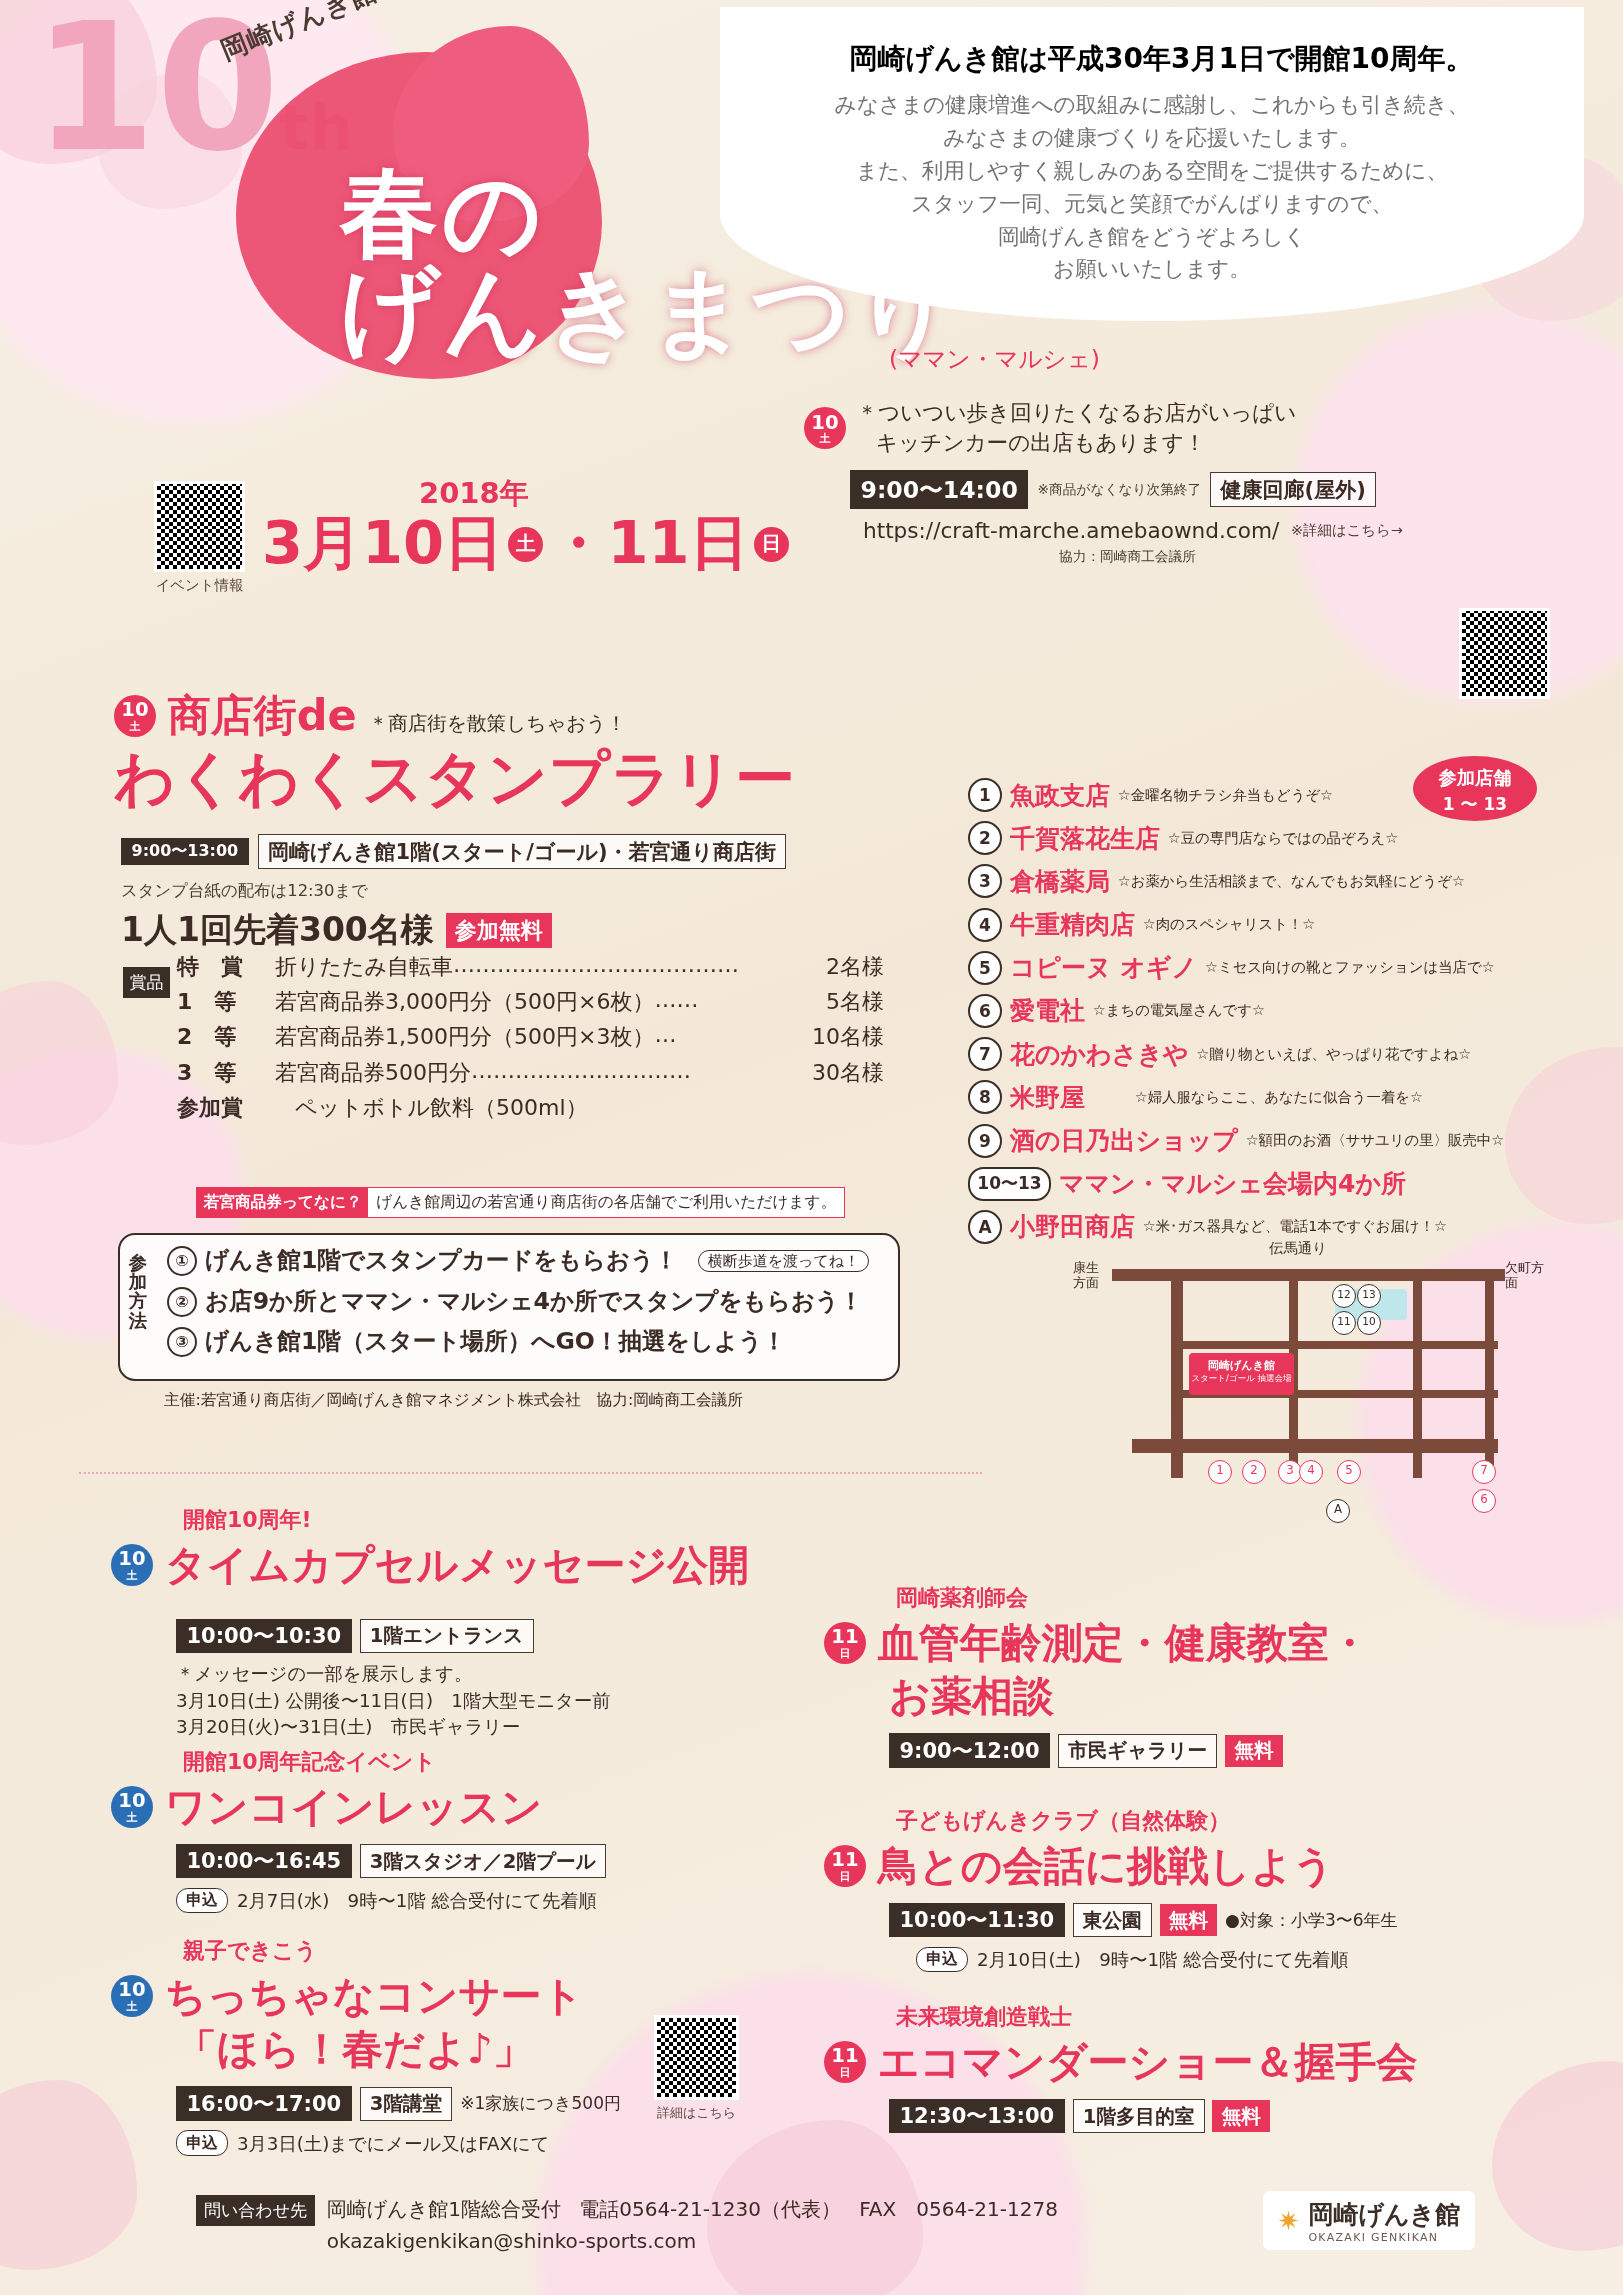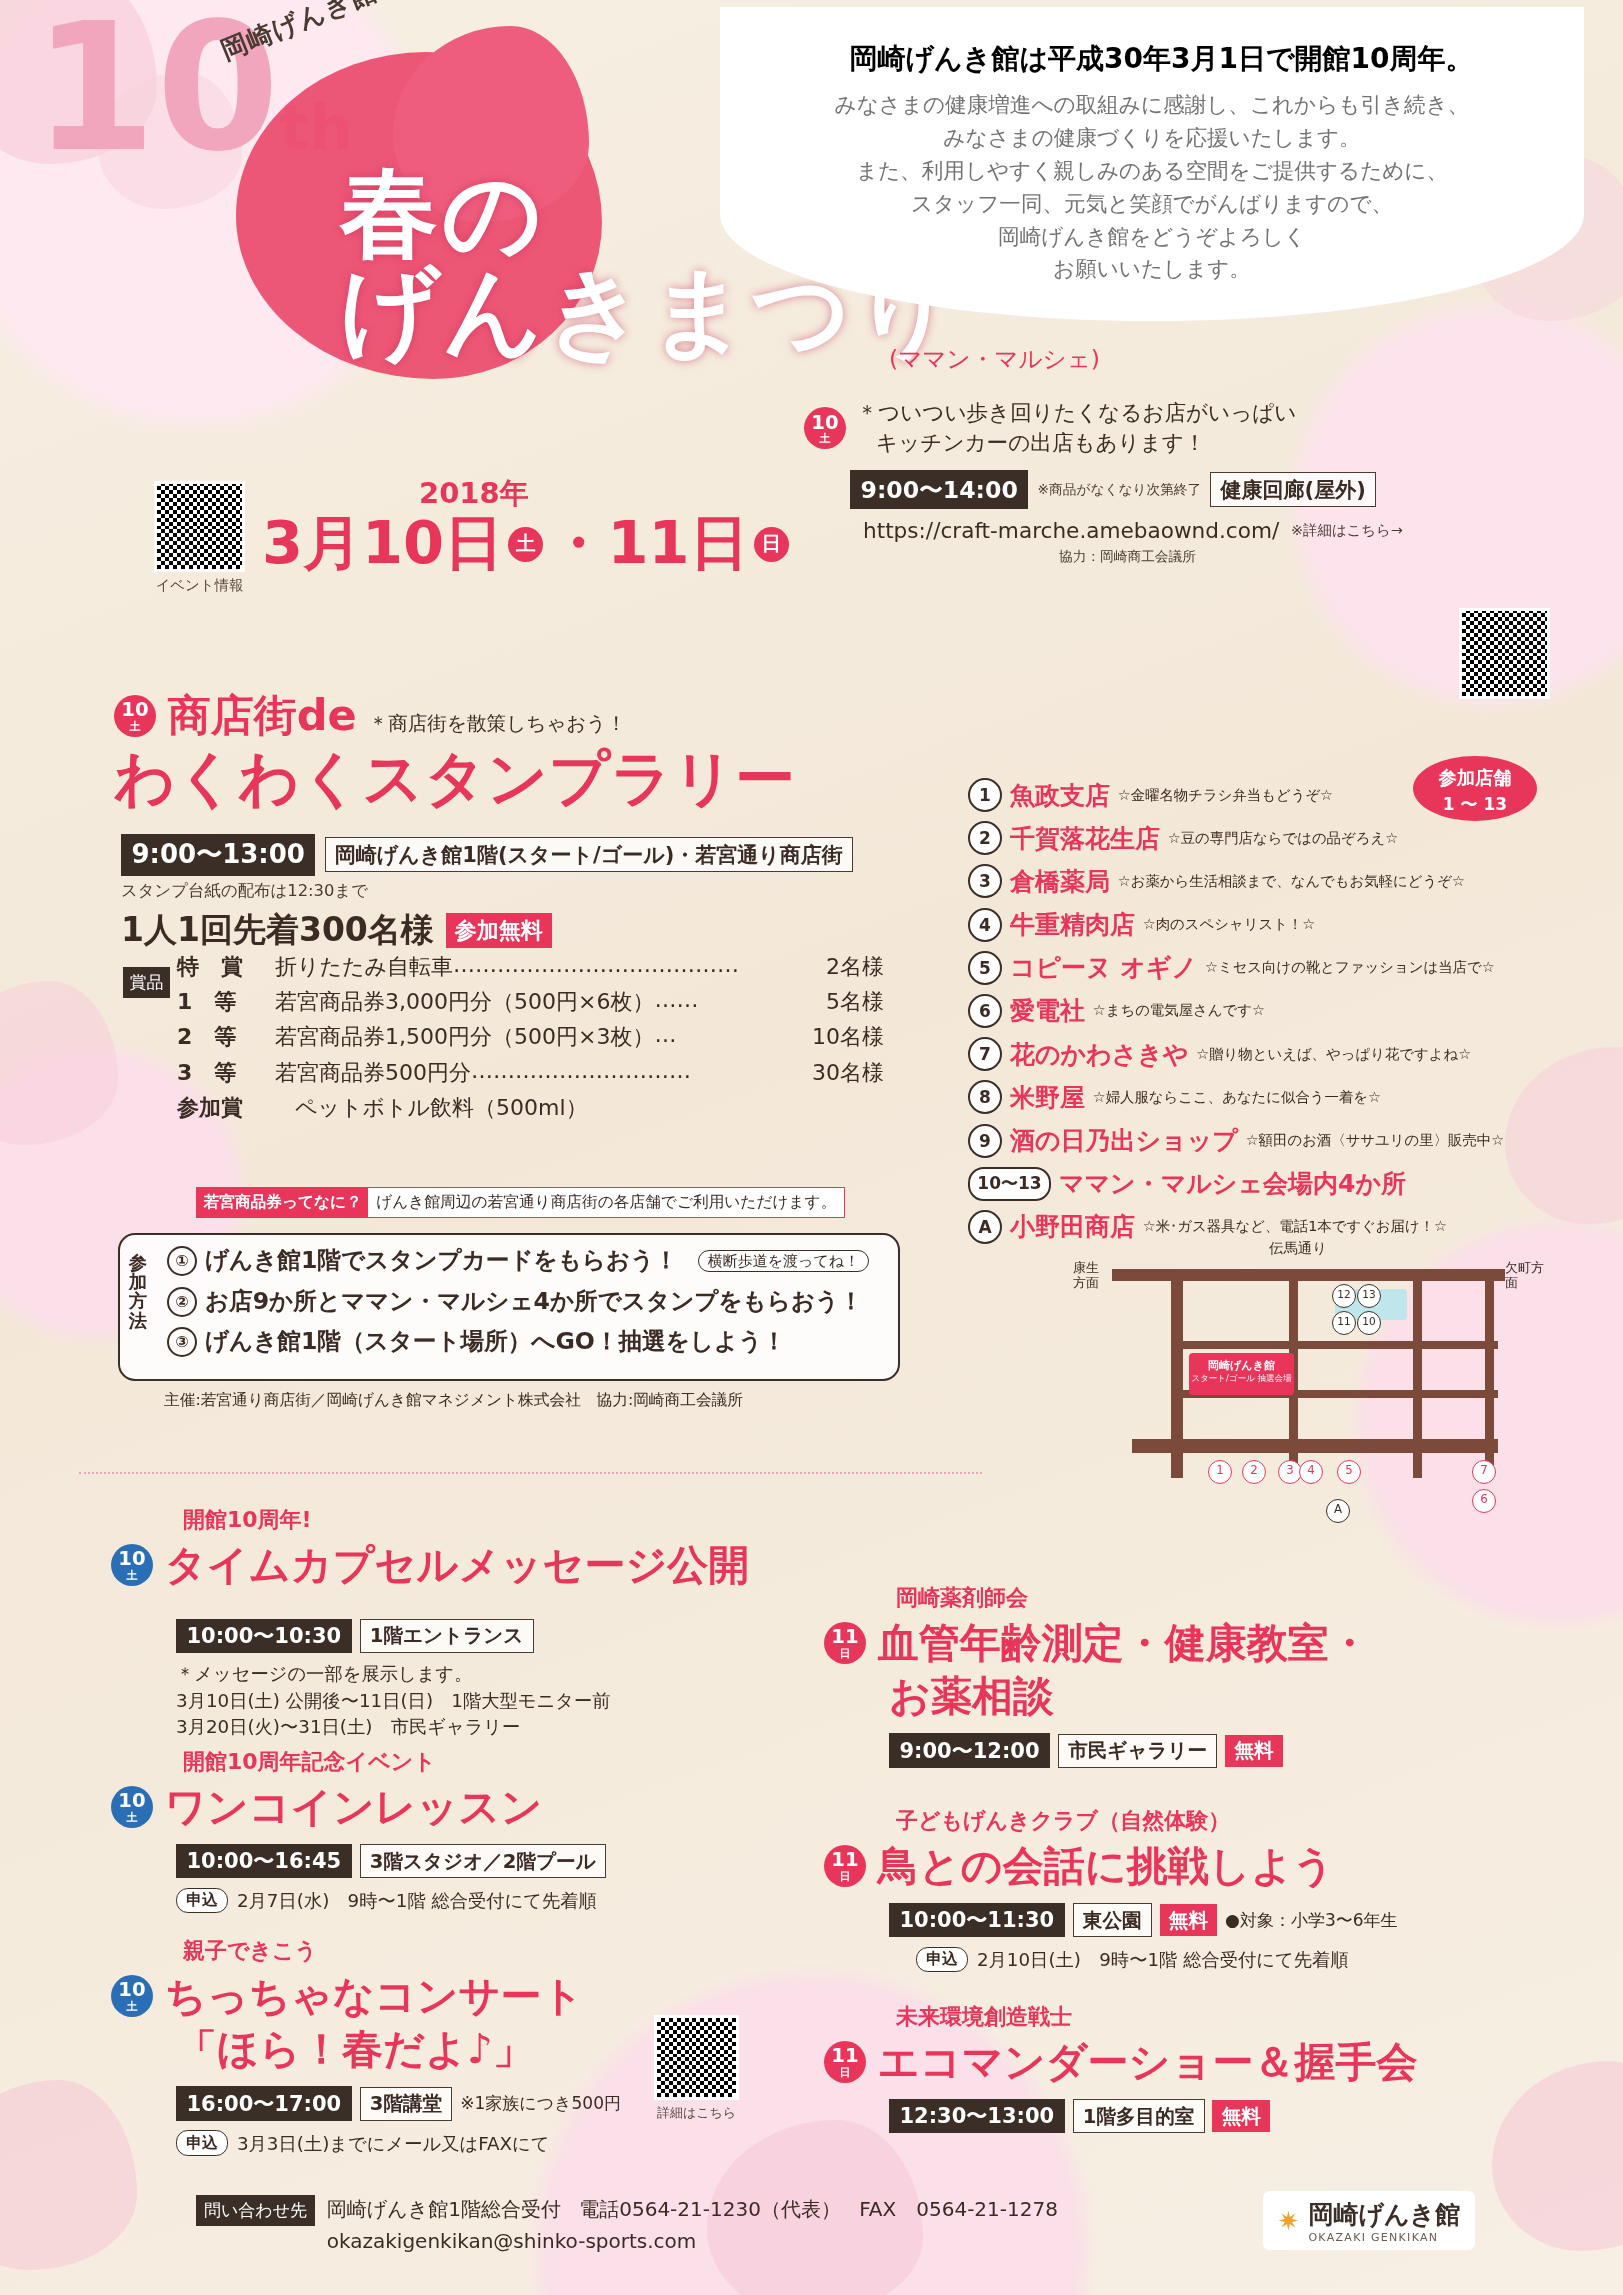--- a/index.html
+++ b/index.html
@@ -130,21 +130,21 @@
   <span class="daybadge sat">
     <span class="num">10</span>
     <span class="kan">土</span>
   </span>
   <span style="font-size:43px;font-weight:bold;color:#e8365b;">商店街de</span>
   <span style="font-size:19.6px;color:#3b2b24;padding-top:14.4px;">＊商店街を散策しちゃおう！</span>
 </div>
 <div class="abs" style="left:114px;top:739px;font-size:60px;font-weight:bold;color:#e8365b;letter-spacing:0.7px;">わくわくスタンプラリー</div>
 
 <div class="abs" style="left:121px;top:834px;display:flex;align-items:center;gap:9.2px;">
-  <span class="blackbar" style="font-size:26px;">9:00〜13:00</span>
+  <span class="blackbar" style="font-size:16px;">9:00〜13:00</span>
   <span class="boxline" style="font-size:21px;">岡崎げんき館1階(スタート/ゴール)・若宮通り商店街</span>
 </div>
 <div class="abs" style="left:121px;top:880px;font-size:16.4px;color:#4a3b32;">スタンプ台紙の配布は12:30まで</div>
 
 <div class="abs" style="left:121px;top:908px;display:flex;align-items:center;gap:11.8px;">
   <span style="font-size:33px;font-weight:bold;color:#3b2b24;">1人1回先着300名様</span>
   <span class="redbar" style="font-size:22px;">参加無料</span>
 </div>
 
 <div class="abs" style="left:123px;top:967px;background:#3a2e27;color:#fff;font-size:17px;padding:3.9px 6.5px;writing-mode:horizontal-tb;">
@@ -259,21 +259,21 @@
         <span>7</span>
       </span>
     <span style="font-size:25px;font-weight:bold;color:#e8365b;">花のかわさきや</span>
     <span style="font-size:14.4px;color:#3b2b24;">☆贈り物といえば、やっぱり花ですよね☆</span>
   </div>
   <div style="display:flex;align-items:center;gap:7.9px;margin-bottom:9.2px;">
     <span style="width:30px;height:30px;border:2px solid #3a2e27;border-radius:50%;display:inline-flex;align-items:center;justify-content:center;font-size:17px;font-weight:bold;background:#fff;">
         <span>8</span>
       </span>
     <span style="font-size:25px;font-weight:bold;color:#e8365b;">米野屋</span>
-    <span style="font-size:14.4px;color:#3b2b24;">☆婦人服ならここ、あなたに似合う一着を☆</span>
+    <span style="font-size:14.4px;color:#3b2b24;margin-left:42px;">☆婦人服ならここ、あなたに似合う一着を☆</span>
   </div>
   <div style="display:flex;align-items:center;gap:7.9px;margin-bottom:9.2px;">
     <span style="width:30px;height:30px;border:2px solid #3a2e27;border-radius:50%;display:inline-flex;align-items:center;justify-content:center;font-size:17px;font-weight:bold;background:#fff;">
         <span>9</span>
       </span>
     <span style="font-size:25px;font-weight:bold;color:#e8365b;">酒の日乃出ショップ</span>
     <span style="font-size:14.4px;color:#3b2b24;">☆額田のお酒〈ササユリの里〉販売中☆</span>
   </div>
   <div style="display:flex;align-items:center;gap:7.9px;margin-bottom:9.2px;">
     <span style="min-width:79px;height:30px;border:2px solid #3a2e27;border-radius:15.7px;display:inline-flex;align-items:center;justify-content:center;font-size:17px;font-weight:bold;background:#fff;">

